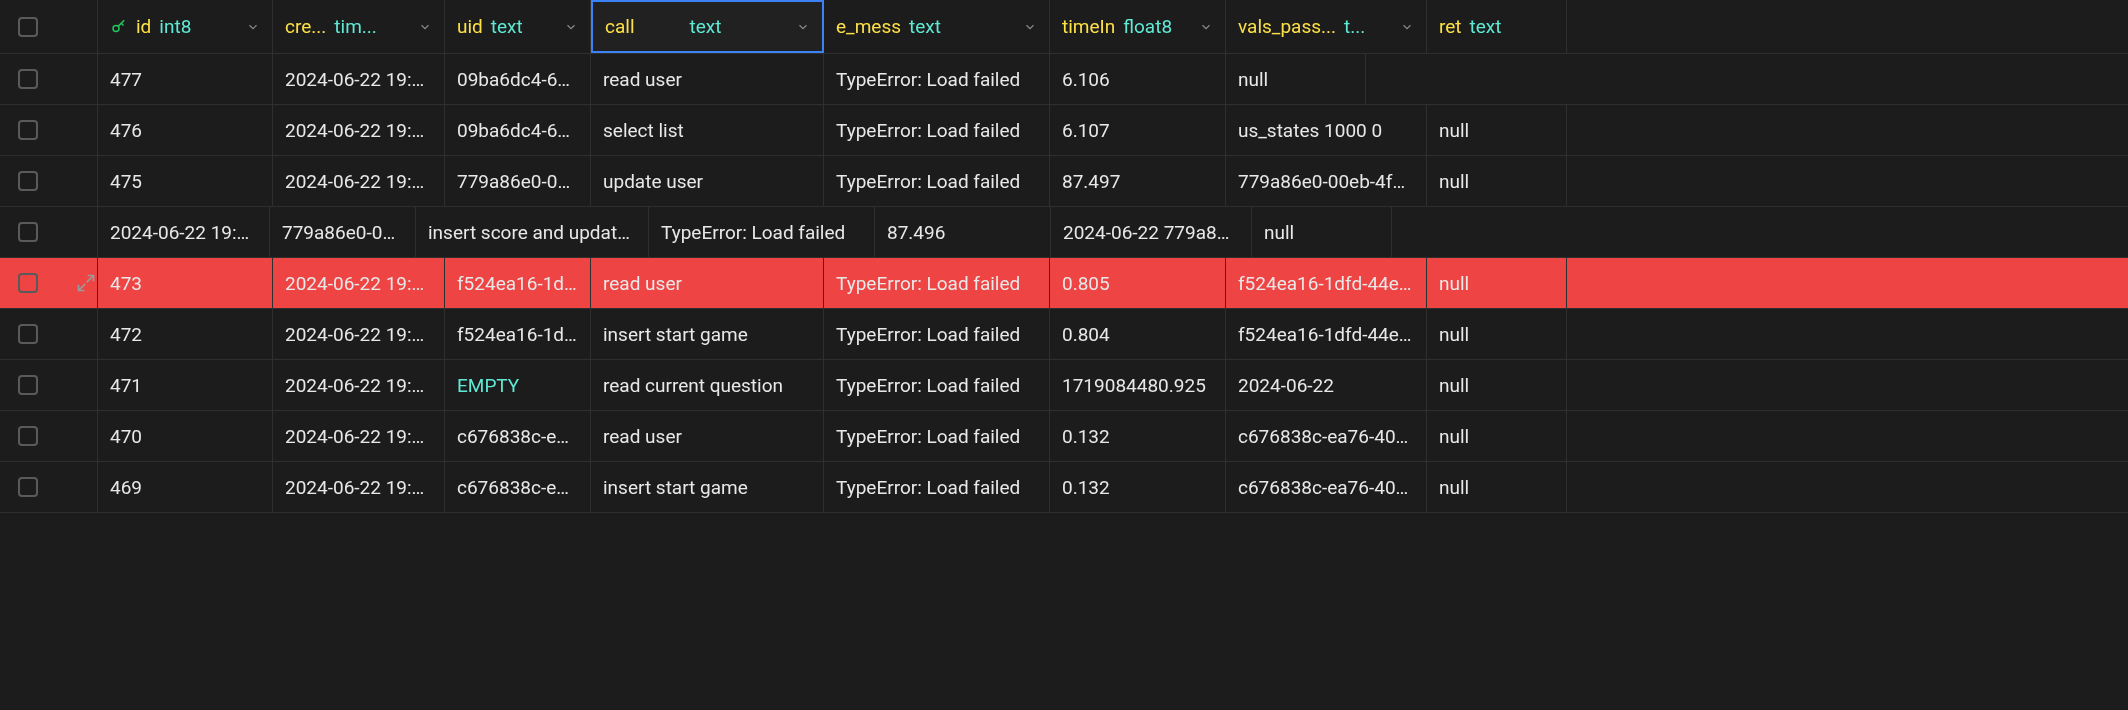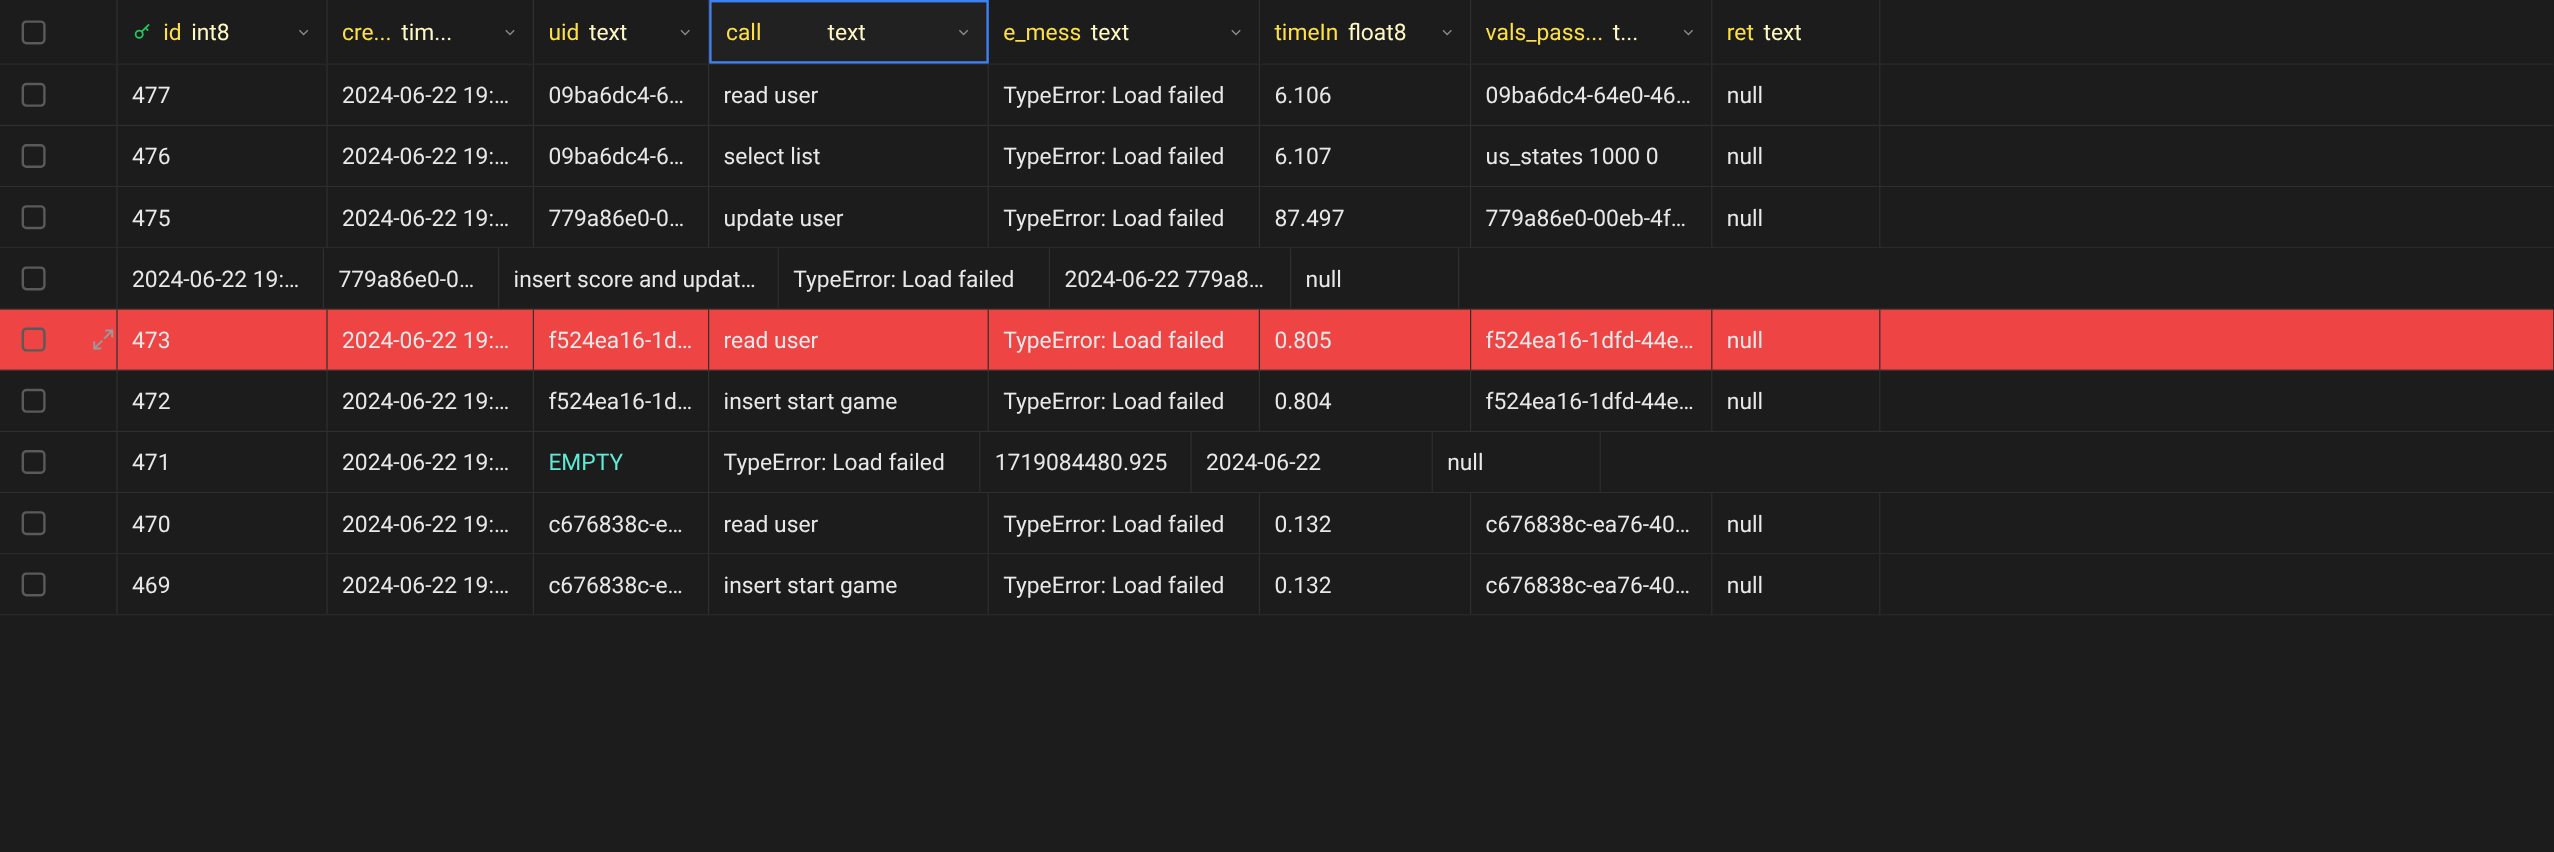--- a/index.html
+++ b/index.html
@@ -78,21 +78,21 @@
       margin-right: 8px;
       font-size: 16px;
       display: inline-flex;
     }
     .col-name {
       color: #fde047;
       font-weight: 400;
       margin-right: 8px;
     }
     .col-type {
-      color: #fef9c3;
+      color: #5eead4;
     }
     .chevron {
       margin-left: auto;
       color: #8a8a8a;
       width: 14px;
       height: 14px;
       display: inline-flex;
     }
     .expand-icon {
       width: 20px;
@@ -210,23 +210,20 @@
         </div>
         <div class="cell col-call">
           <span class="cell-content">read user</span>
         </div>
         <div class="cell col-emess">
           <span class="cell-content">TypeError: Load failed</span>
         </div>
         <div class="cell col-timein">
           <span class="cell-content">6.106</span>
         </div>
-        <div class="cell col-vals">
-          <span class="cell-content">09ba6dc4-64e0-4648</span>
-        </div>
         <div class="cell col-ret">
           <span class="cell-content">null</span>
         </div>
       </div>
       <div class="data-row">
         <div class="cell col-checkbox">
           <div class="checkbox"></div>
         </div>
         <div class="cell col-id">
           <span class="cell-content">476</span>
@@ -290,20 +287,23 @@
           <span class="cell-content">2024-06-22 19:54:</span>
         </div>
         <div class="cell col-uid">
           <span class="cell-content">779a86e0-00eb</span>
         </div>
         <div class="cell col-call">
           <span class="cell-content">insert score and update p</span>
         </div>
         <div class="cell col-emess">
           <span class="cell-content">TypeError: Load failed</span>
+        </div>
+        <div class="cell col-timein">
+          <span class="cell-content">87.496</span>
         </div>
         <div class="cell col-vals">
           <span class="cell-content">2024-06-22 779a86e0</span>
         </div>
         <div class="cell col-ret">
           <span class="cell-content">null</span>
         </div>
       </div>
       <div class="data-row hovered">
         <div class="cell col-checkbox">
@@ -374,20 +374,23 @@
         </div>
         <div class="cell col-id">
           <span class="cell-content">471</span>
         </div>
         <div class="cell col-created">
           <span class="cell-content">2024-06-22 19:28:</span>
         </div>
         <div class="cell col-uid">
           <span class="cell-content empty-text">EMPTY</span>
         </div>
+        <div class="cell col-call">
+          <span class="cell-content">read current question</span>
+        </div>
         <div class="cell col-emess">
           <span class="cell-content">TypeError: Load failed</span>
         </div>
         <div class="cell col-timein">
           <span class="cell-content">1719084480.925</span>
         </div>
         <div class="cell col-vals">
           <span class="cell-content">2024-06-22</span>
         </div>
         <div class="cell col-ret">

